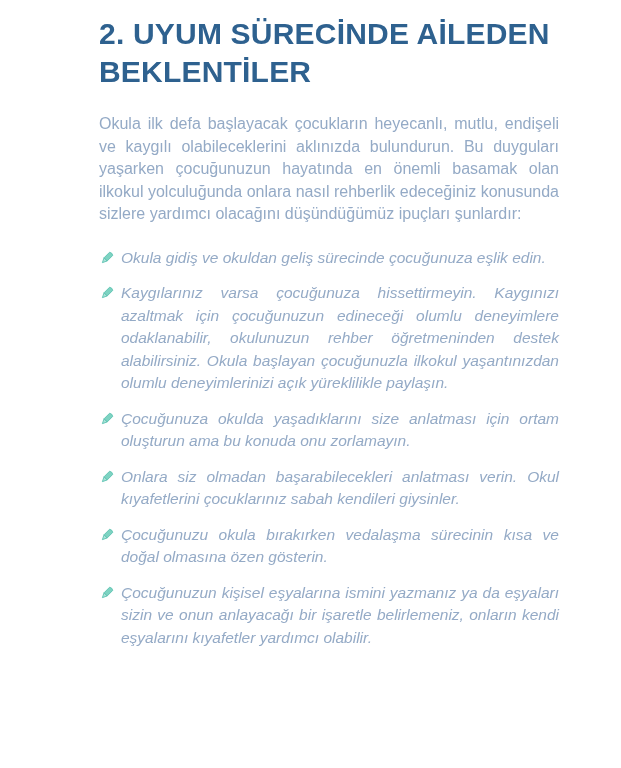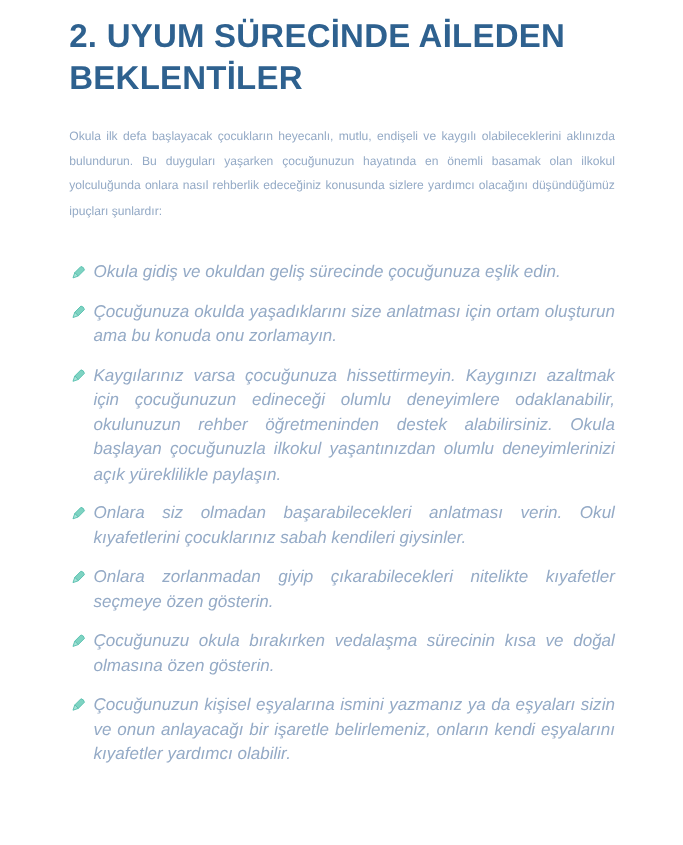--- a/index.html
+++ b/index.html
@@ -4,38 +4,39 @@
 <style>
   * { margin: 0; padding: 0; box-sizing: border-box; }
   html, body { background: #ffffff; }
   .page {
     position: relative;
     width: 621px;
     height: 768px;
     background: #ffffff;
     overflow: hidden;
     font-family: "Liberation Sans", sans-serif;
+    padding-left: 36px;
   }
   .content {
     padding: 15px 62px 0 63px;
   }
   .title {
     color: #2e618f;
     font-size: 30px;
     font-weight: 700;
     line-height: 38px;
     letter-spacing: 0.2px;
     margin-bottom: 22px;
   }
   .intro {
     color: #94aac6;
-    font-size: 11px;
+    font-size: 16px;
     line-height: 22.5px;
     text-align: justify;
-    margin-bottom: 34px;
+    margin-bottom: 21px;
   }
   ul.tips {
     list-style: none;
     font-style: italic;
   }
   ul.tips li {
     display: flex;
     align-items: flex-start;
     margin-bottom: 13px;
     color: #94aac6;
@@ -76,58 +77,47 @@
 
   <li>
     <span class="tip-icon">
       <svg width="16" height="16" viewBox="0 0 20 20" aria-hidden="true">
         <g transform="rotate(45 10 10)">
           <path d="M7.2 2.6 Q10 0.6 12.8 2.6 L12.8 12.5 L7.2 12.5 Z" fill="#7ed3c2" stroke="#56bfae" stroke-width="1"></path>
           <path d="M7.2 12.5 L12.8 12.5 L10 18.2 Z" fill="#a9e3d8" stroke="#56bfae" stroke-width="1"></path>
         </g>
       </svg>
     </span>
-    <span class="tip-text">Çocuğunuza okulda yaşadıklarını size anlatması için ortam oluşturun ama bu konuda onu zorlamayın.</span>
+    <span class="tip-text">Kaygılarınız varsa çocuğunuza hissettirmeyin. Kaygınızı azaltmak için çocuğunuzun edineceği olumlu deneyimlere odaklanabilir, okulunuzun rehber öğretmeninden destek alabilirsiniz. Okula başlayan çocuğunuzla ilkokul yaşantınızdan olumlu deneyimlerinizi açık yüreklilikle paylaşın.</span>
   </li>
 
   <li>
     <span class="tip-icon">
       <svg width="16" height="16" viewBox="0 0 20 20" aria-hidden="true">
         <g transform="rotate(45 10 10)">
           <path d="M7.2 2.6 Q10 0.6 12.8 2.6 L12.8 12.5 L7.2 12.5 Z" fill="#7ed3c2" stroke="#56bfae" stroke-width="1"></path>
           <path d="M7.2 12.5 L12.8 12.5 L10 18.2 Z" fill="#a9e3d8" stroke="#56bfae" stroke-width="1"></path>
         </g>
       </svg>
     </span>
-    <span class="tip-text">Kaygılarınız varsa çocuğunuza hissettirmeyin. Kaygınızı azaltmak için çocuğunuzun edineceği olumlu deneyimlere odaklanabilir, okulunuzun rehber öğretmeninden destek alabilirsiniz. Okula başlayan çocuğunuzla ilkokul yaşantınızdan olumlu deneyimlerinizi açık yüreklilikle paylaşın.</span>
+    <span class="tip-text">Çocuğunuza okulda yaşadıklarını size anlatması için ortam oluşturun ama bu konuda onu zorlamayın.</span>
   </li>
 
   <li>
     <span class="tip-icon">
       <svg width="16" height="16" viewBox="0 0 20 20" aria-hidden="true">
         <g transform="rotate(45 10 10)">
           <path d="M7.2 2.6 Q10 0.6 12.8 2.6 L12.8 12.5 L7.2 12.5 Z" fill="#7ed3c2" stroke="#56bfae" stroke-width="1"></path>
           <path d="M7.2 12.5 L12.8 12.5 L10 18.2 Z" fill="#a9e3d8" stroke="#56bfae" stroke-width="1"></path>
         </g>
       </svg>
     </span>
     <span class="tip-text">Onlara siz olmadan başarabilecekleri anlatması verin. Okul kıyafetlerini çocuklarınız sabah kendileri giysinler.</span>
   </li>
 
-  <li>
-    <span class="tip-icon">
-      <svg width="16" height="16" viewBox="0 0 20 20" aria-hidden="true">
-        <g transform="rotate(45 10 10)">
-          <path d="M7.2 2.6 Q10 0.6 12.8 2.6 L12.8 12.5 L7.2 12.5 Z" fill="#7ed3c2" stroke="#56bfae" stroke-width="1"></path>
-          <path d="M7.2 12.5 L12.8 12.5 L10 18.2 Z" fill="#a9e3d8" stroke="#56bfae" stroke-width="1"></path>
-        </g>
-      </svg>
-    </span>
-    <span class="tip-text">Onlara zorlanmadan giyip çıkarabilecekleri nitelikte kıyafetler seçmeye özen gösterin.</span>
-  </li>
 
   <li>
     <span class="tip-icon">
       <svg width="16" height="16" viewBox="0 0 20 20" aria-hidden="true">
         <g transform="rotate(45 10 10)">
           <path d="M7.2 2.6 Q10 0.6 12.8 2.6 L12.8 12.5 L7.2 12.5 Z" fill="#7ed3c2" stroke="#56bfae" stroke-width="1"></path>
           <path d="M7.2 12.5 L12.8 12.5 L10 18.2 Z" fill="#a9e3d8" stroke="#56bfae" stroke-width="1"></path>
         </g>
       </svg>
     </span>

